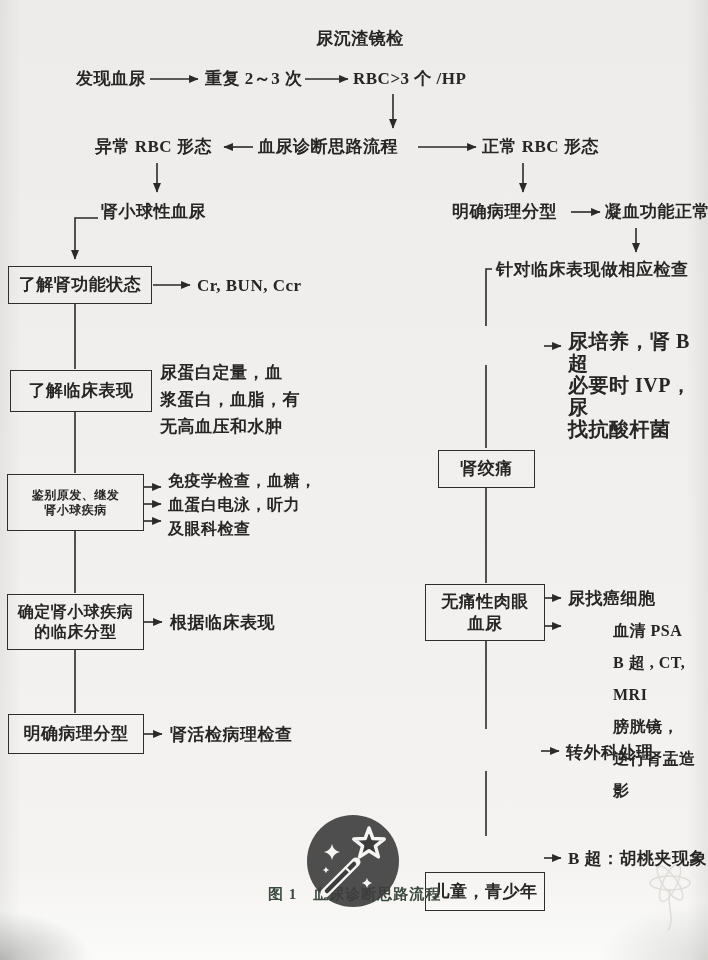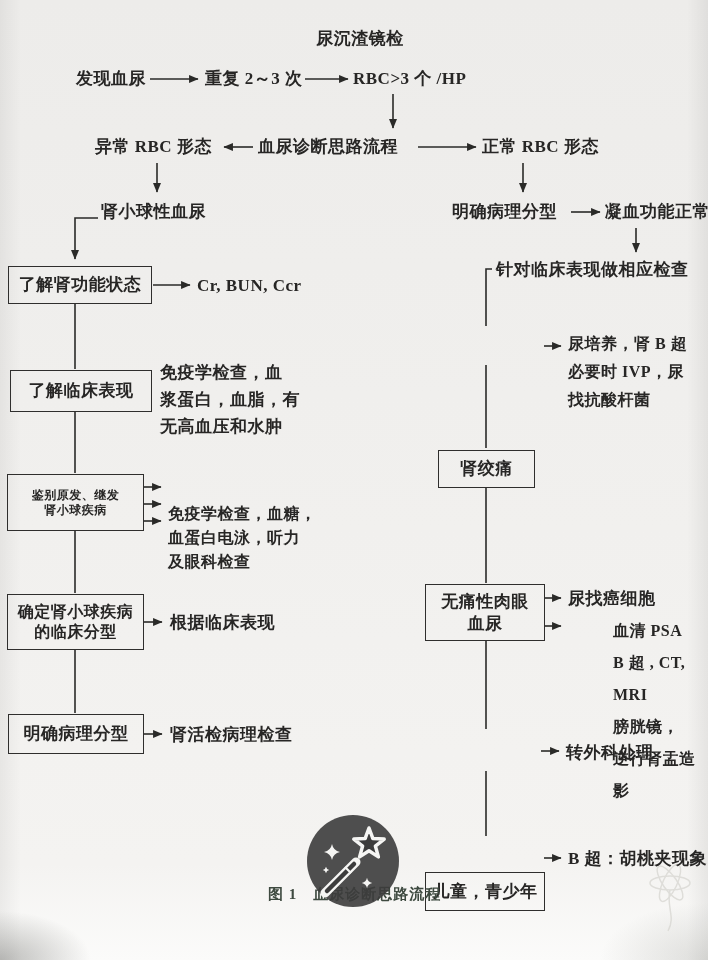--- a/index.html
+++ b/index.html
@@ -93,38 +93,38 @@
   <div class="node" style="left:482px;top:136px;">正常 RBC 形态</div>
   <div class="node" style="left:101px;top:201px;">肾小球性血尿</div>
   <div class="node" style="left:452px;top:201px;">明确病理分型</div>
   <div class="node" style="left:605px;top:201px;">凝血功能正常</div>
   <div class="node" style="left:496px;top:259px;">针对临床表现做相应检查</div>
 
   <div class="node box" style="left:8px;top:266px;width:142px;height:36px;">了解肾功能状态</div>
   <div class="node" style="left:197px;top:275px;">Cr, BUN, Ccr</div>
 
   <div class="node box" style="left:10px;top:370px;width:140px;height:40px;">了解临床表现</div>
-  <div class="node ml" style="left:160px;top:359px;line-height:27px;">免疫学检查，血
+  <div class="node ml" style="left:160px;top:359px;line-height:27px;">尿蛋白定量，血
 浆蛋白，血脂，有
 无高血压和水肿</div>
 
   <div class="node box" style="left:7px;top:474px;width:135px;height:55px;font-size:12px;">鉴别原发、继发
 肾小球疾病</div>
-  <div class="node ml" style="left:168px;top:469px;line-height:24px;font-size:16px;margin-top:33px;">免疫学检查，血糖，
+  <div class="node ml" style="left:168px;top:469px;line-height:24px;font-size:16px;">免疫学检查，血糖，
 血蛋白电泳，听力
 及眼科检查</div>
 
   <div class="node box" style="left:7px;top:594px;width:135px;height:54px;font-size:16px;">确定肾小球疾病
 的临床分型</div>
   <div class="node" style="left:170px;top:612px;">根据临床表现</div>
 
   <div class="node box" style="left:8px;top:714px;width:134px;height:38px;">明确病理分型</div>
   <div class="node" style="left:170px;top:724px;">肾活检病理检查</div>
 
-  <div class="node ml" style="left:568px;top:330px;line-height:28px;font-size:16px;">尿培养，肾 B 超
+  <div class="node ml" style="left:568px;top:330px;line-height:22px;font-size:20px;">尿培养，肾 B 超
 必要时 IVP，尿
 找抗酸杆菌</div>
 
   <div class="node box" style="left:438px;top:450px;width:95px;height:36px;">肾绞痛</div>
 
   <div class="node box" style="left:425px;top:584px;width:118px;height:55px;">无痛性肉眼
 血尿</div>
   <div class="node" style="left:568px;top:588px;">尿找癌细胞</div>
   <div class="node ml" style="left:568px;top:615px;line-height:32px;font-size:16px;margin-left:45px;">血清 PSA
 B 超 , CT, MRI

